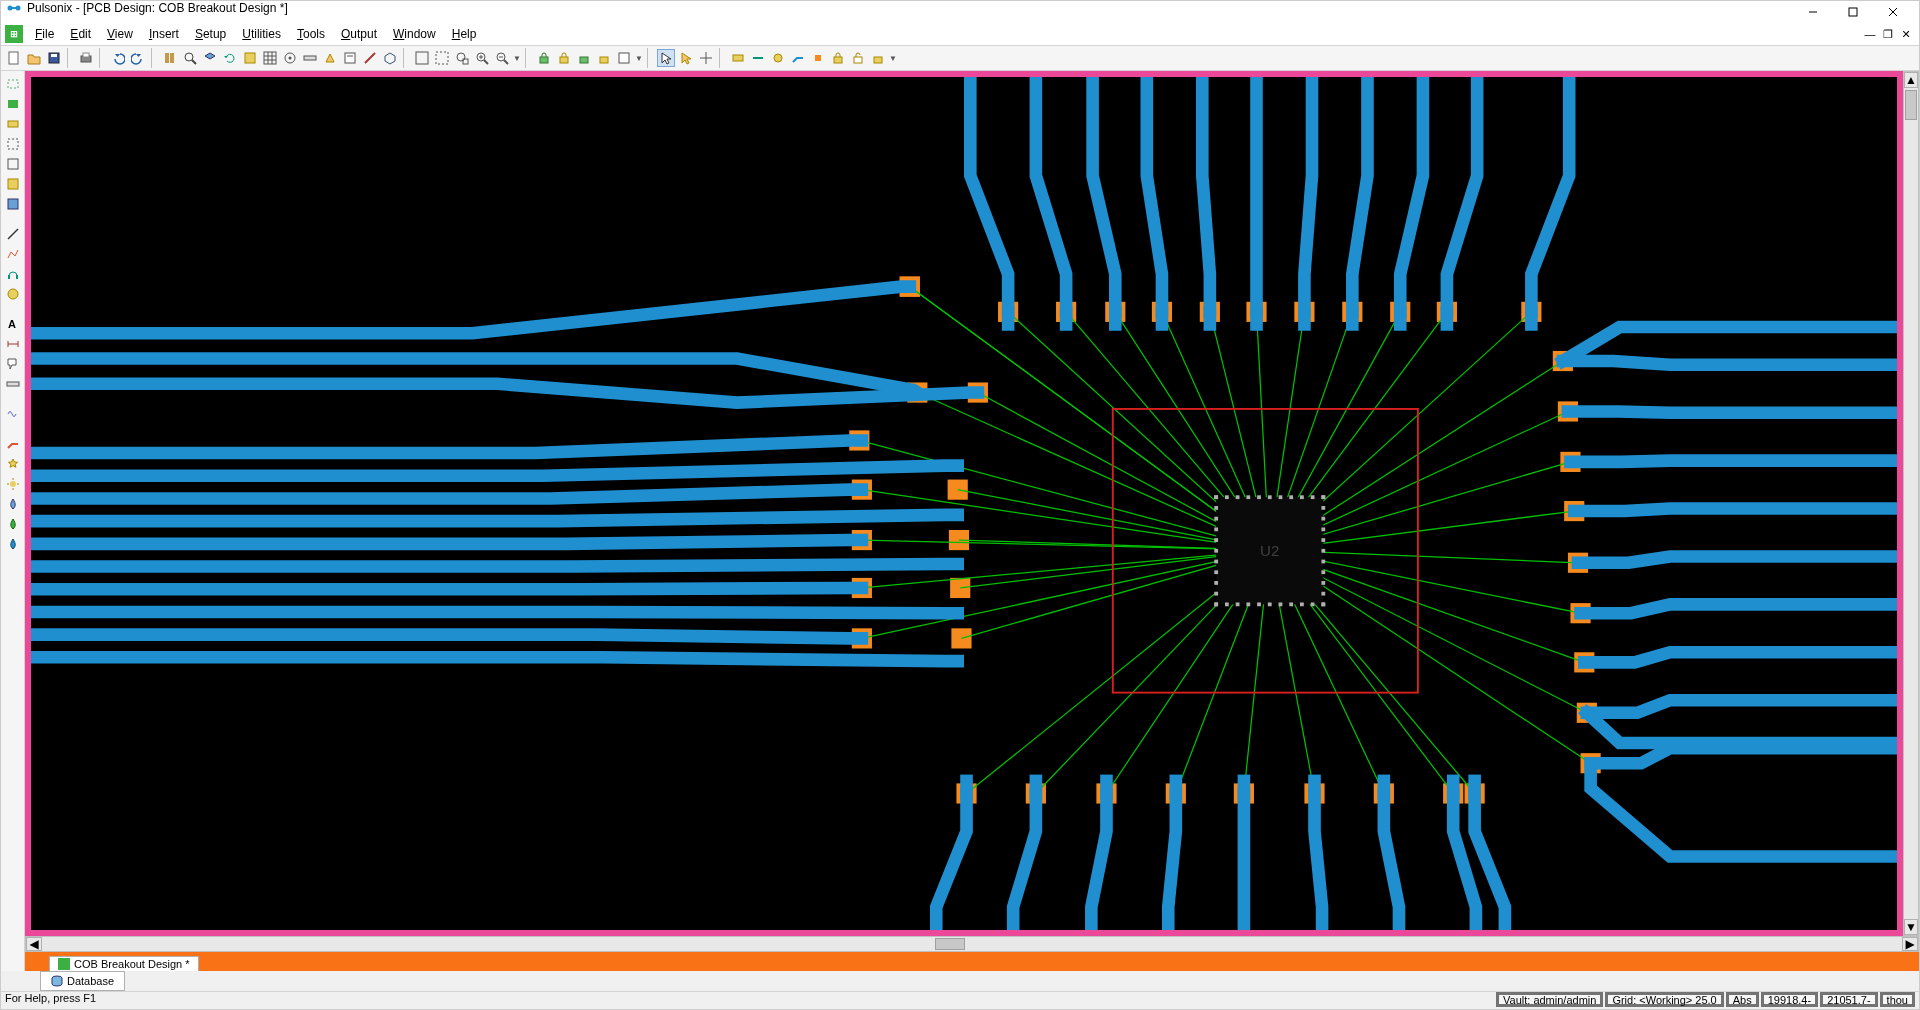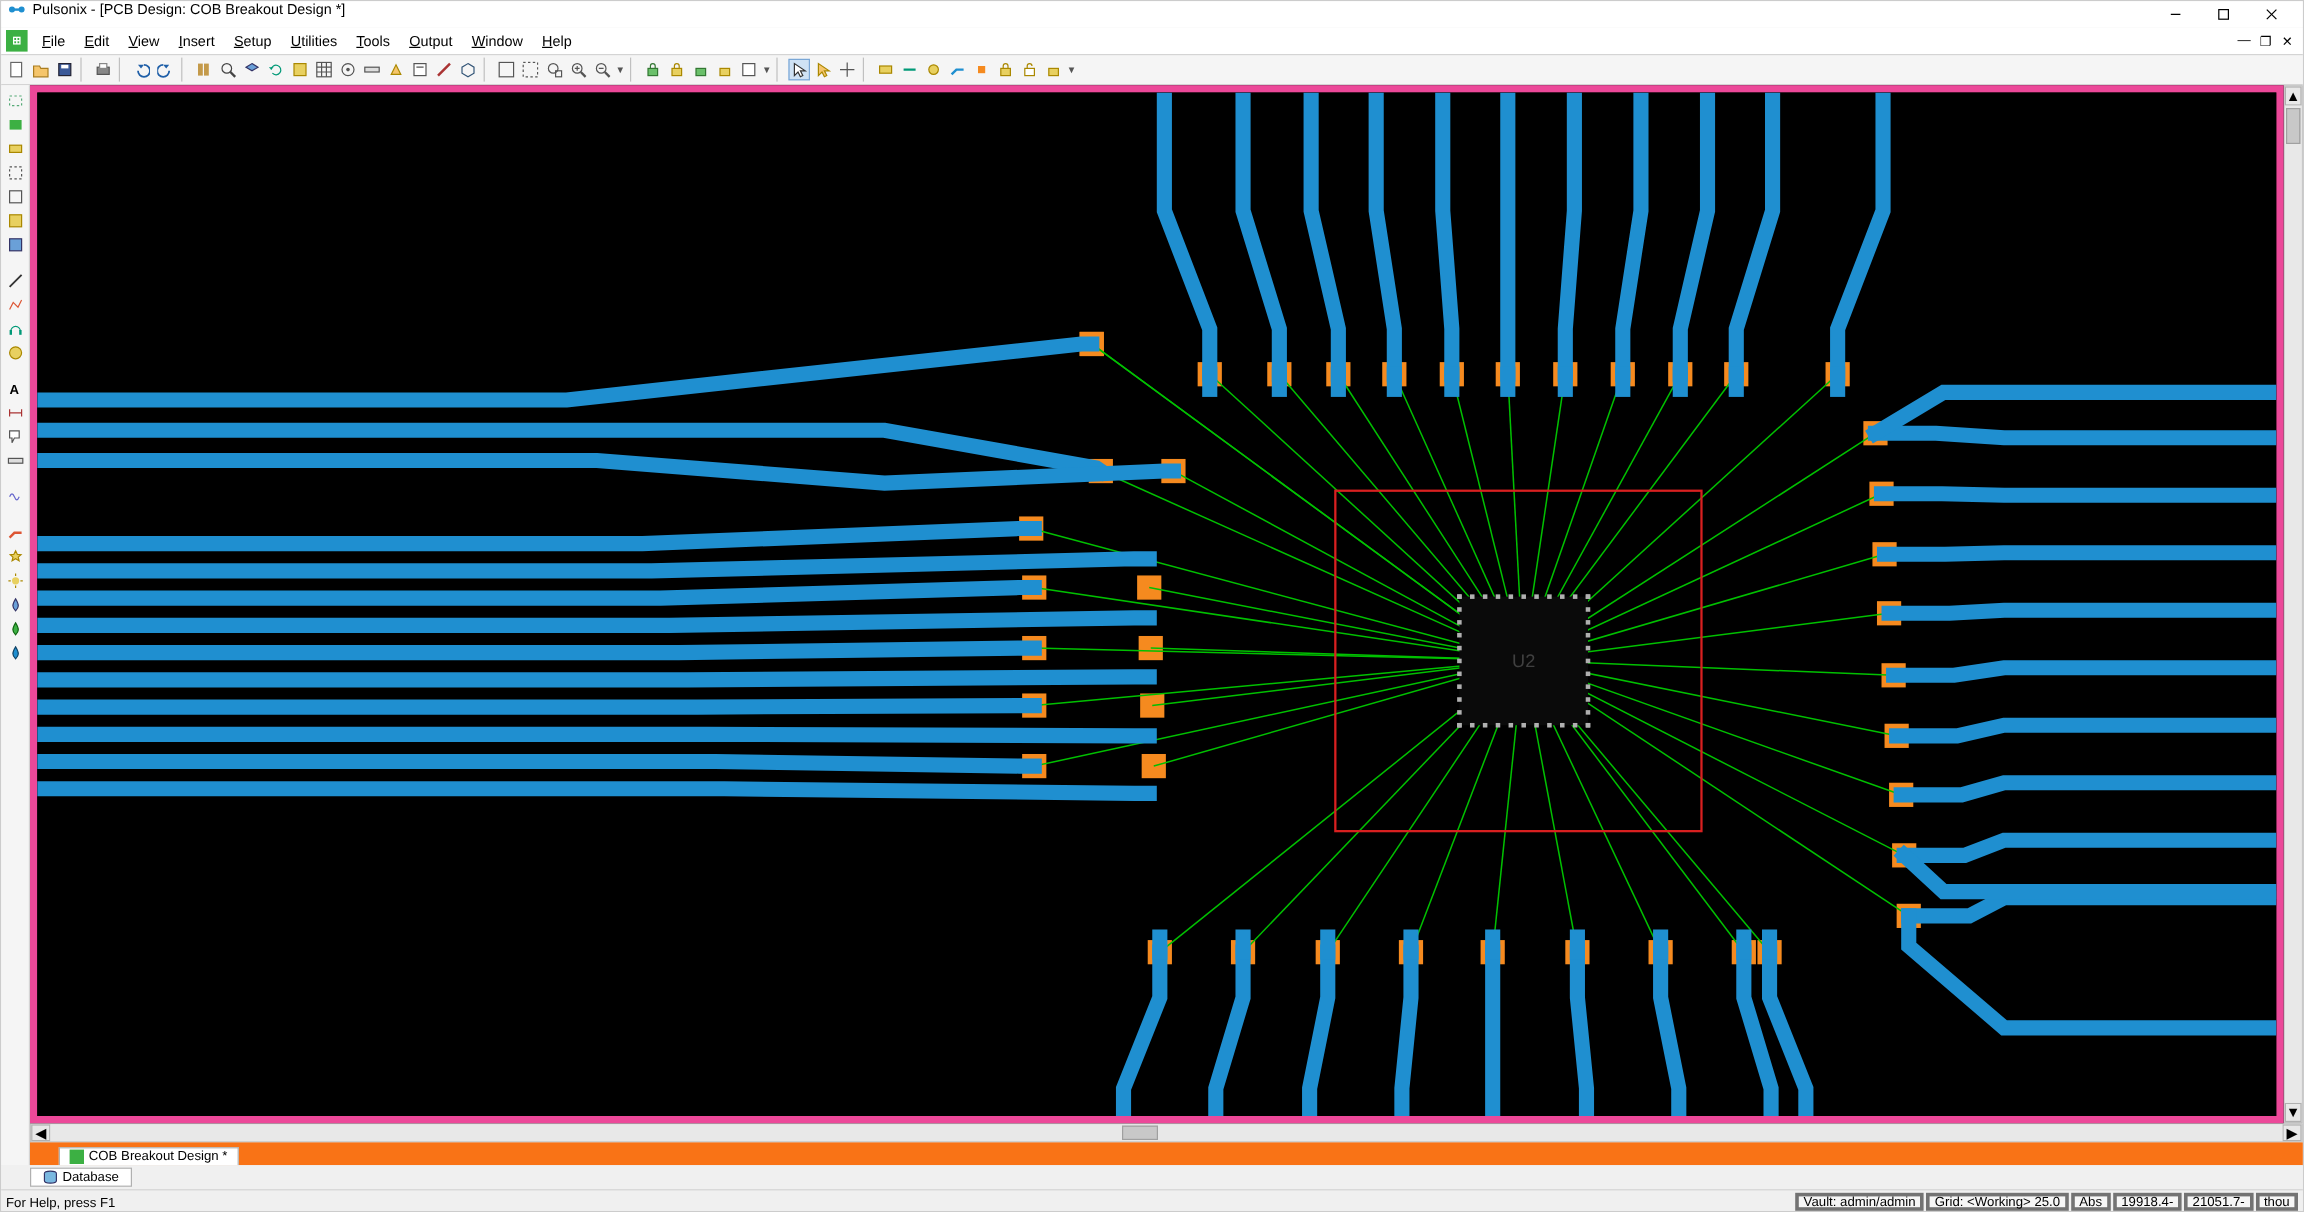--- a/index.html
+++ b/index.html
@@ -37,25 +37,25 @@
   .v-scroll { width:16px; background:#f0f0f0; border:1px solid #c0c0c0; display:flex; flex-direction:column; }
   .v-scroll .arrow { height:16px; width:14px; display:flex;align-items:center;justify-content:center;cursor:pointer;background:#e8e8e8;border:1px solid #b0b0b0;}
   .v-scroll .track { flex:1; width:14px; position:relative; background:#e8e8e8;}
   .v-scroll .thumb { position:absolute; top:2px; height:30px; width:12px; left:1px; background:#c8c8c8; border:1px solid #a0a0a0;}
   .canvas-row { flex:1; display:flex; min-height:0;}
   
   .doc-tabs { height:19px; background:#f97316; display:flex; align-items:flex-end; padding-left:24px; }
   .doc-tab { display:flex; align-items:center; background:#fff; border:1px solid #b0b0b0; border-bottom:none; padding:1px 8px; font-size:11px; gap:4px;}
   .doc-tab .tab-icon { width:12px;height:12px;background:#3cb043;}
   
-  .bottom-strip { height: 20px; background: #f0f0f0; display:flex; align-items:center;}
+  .bottom-strip { height: 20px; background: #f0f0f0; display:flex; padding-left:15px;}
   .db-tab { margin-left: 24px; display:flex; align-items:center; gap:4px; background:#fff; border:1px solid #b0b0b0; padding:1px 10px; font-size:11px;}
   .db-tab .db-icon { width:12px; height:12px; }
   
-  .statusbar { height: 18px; background: #f0f0f0; border-top:1px solid #d4d4d4; display:flex; align-items:flex-end; padding:0 4px; font-size:11px; gap:2px;}
+  .statusbar { height: 18px; background: #f0f0f0; border-top:1px solid #d4d4d4; display:flex; align-items:flex-start; padding:0 4px; font-size:11px; gap:2px;}
   .statusbar .cell { border:3px solid #737373; padding:0 4px; height:15px; display:flex; align-items:center; background:#f6f6f6;}
   .statusbar .flex { flex:1; }
   
   svg text { font-family: Arial; }
 </style>
 </head>
 <body>
 
 <div class="window">
 

